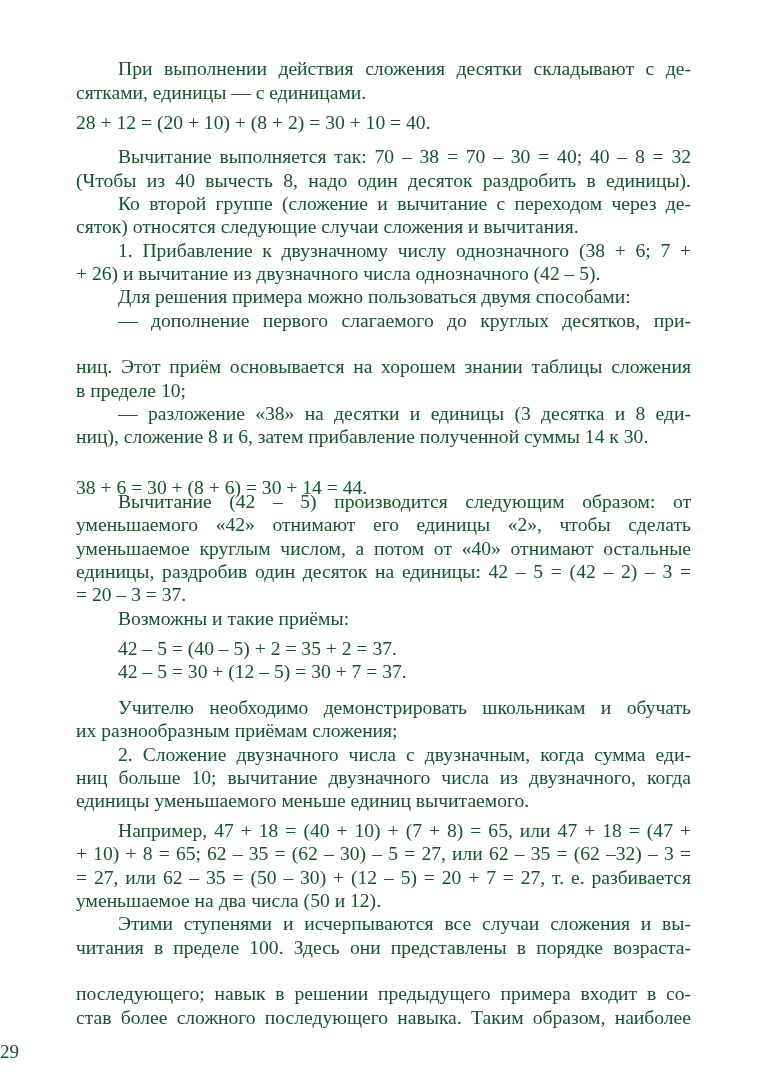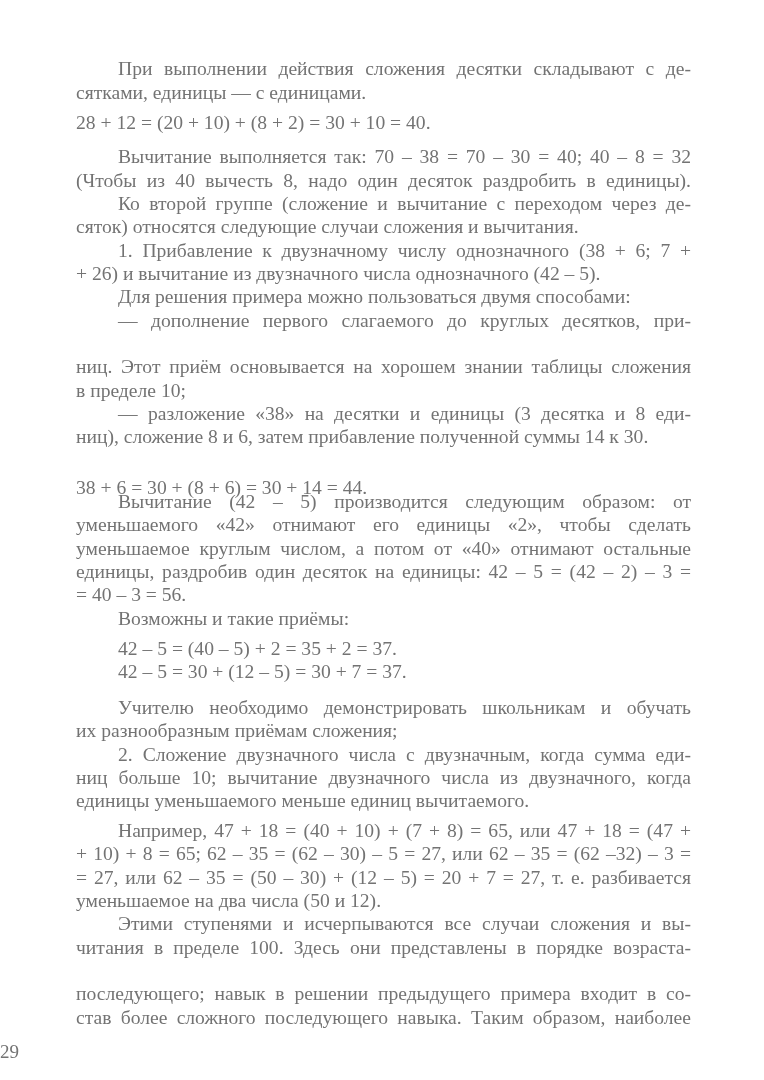--- a/index.html
+++ b/index.html
@@ -1,20 +1,20 @@
 <!DOCTYPE html>
 <html><head>
 <meta charset="utf-8">
 <style>
   html, body { margin: 0; padding: 0; background: #ffffff; }
   body { width: 764px; height: 1080px; position: relative; overflow: hidden; }
   .page {
     position: absolute; left: 0; top: 0; width: 764px; height: 1080px;
     font-family: "Liberation Serif", "DejaVu Serif", serif;
-    color: #737373; font-size: 19.6px;
+    color: #14532d; font-size: 19.6px;
   }
   .ln {
     position: absolute; left: 76px; width: 615px; height: 24px;
     line-height: 24px; white-space: nowrap;
   }
   .ln.j { text-align: justify; text-align-last: justify; }
   .ln.ind { left: 118px; width: 573px; }
   .ln.c { left: 76px; width: 615px; }
   .ln.eq { left: 118px; width: 573px; }
   .pagenum { position: absolute; left: 0; width: 764px; top: 1041px; text-align: left; font-size: 19px; line-height: 22px; }
@@ -36,21 +36,21 @@
   <div class="ln ind j" style="top:309px">— дополнение первого слагаемого до круглых десятков, при-</div>
   <div class="ln j" style="top:355px">ниц. Этот приём основывается на хорошем знании таблицы сложения</div>
   <div class="ln" style="top:379px">в пределе 10;</div>
   <div class="ln ind j" style="top:402px">— разложение «38» на десятки и единицы (3 десятка и 8 еди-</div>
   <div class="ln" style="top:425px">ниц), сложение 8 и 6, затем прибавление полученной суммы 14 к 30.</div>
   <div class="ln c" style="top:476px">38 + 6 = 30 + (8 + 6) = 30 + 14 = 44.</div>
   <div class="ln ind j" style="top:490px">Вычитание (42 – 5) производится следующим образом: от</div>
   <div class="ln j" style="top:513px">уменьшаемого «42» отнимают его единицы «2», чтобы сделать</div>
   <div class="ln j" style="top:537px">уменьшаемое круглым числом, а потом от «40» отнимают остальные</div>
   <div class="ln j" style="top:560px">единицы, раздробив один десяток на единицы: 42 – 5 = (42 – 2) – 3 =</div>
-  <div class="ln" style="top:583px">= 40 – 3 = 56.</div>
+  <div class="ln" style="top:583px">= 20 – 3 = 37.</div>
   <div class="ln ind" style="top:607px">Возможны и такие приёмы:</div>
   <div class="ln eq" style="top:637px">42 – 5 = (40 – 5) + 2 = 35 + 2 = 37.</div>
   <div class="ln eq" style="top:660px">42 – 5 = 30 + (12 – 5) = 30 + 7 = 37.</div>
   <div class="ln ind j" style="top:696px">Учителю необходимо демонстрировать школьникам и обучать</div>
   <div class="ln" style="top:719px">их разнообразным приёмам сложения;</div>
   <div class="ln ind j" style="top:743px">2. Сложение двузначного числа с двузначным, когда сумма еди-</div>
   <div class="ln j" style="top:766px">ниц больше 10; вычитание двузначного числа из двузначного, когда</div>
   <div class="ln" style="top:789px">единицы уменьшаемого меньше единиц вычитаемого.</div>
   <div class="ln ind j" style="top:819px">Например, 47 + 18 = (40 + 10) + (7 + 8) = 65, или 47 + 18 = (47 +</div>
   <div class="ln j" style="top:842px">+ 10) + 8 = 65; 62 – 35 = (62 – 30) – 5 = 27, или 62 – 35 = (62 –32) – 3 =</div>

